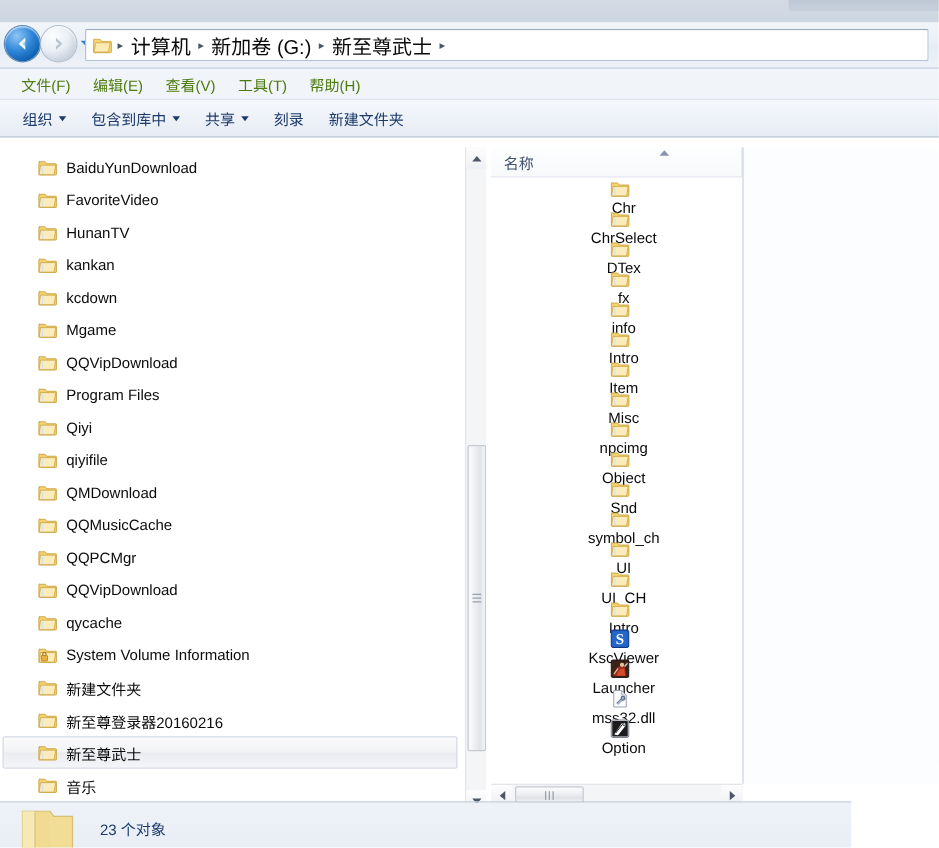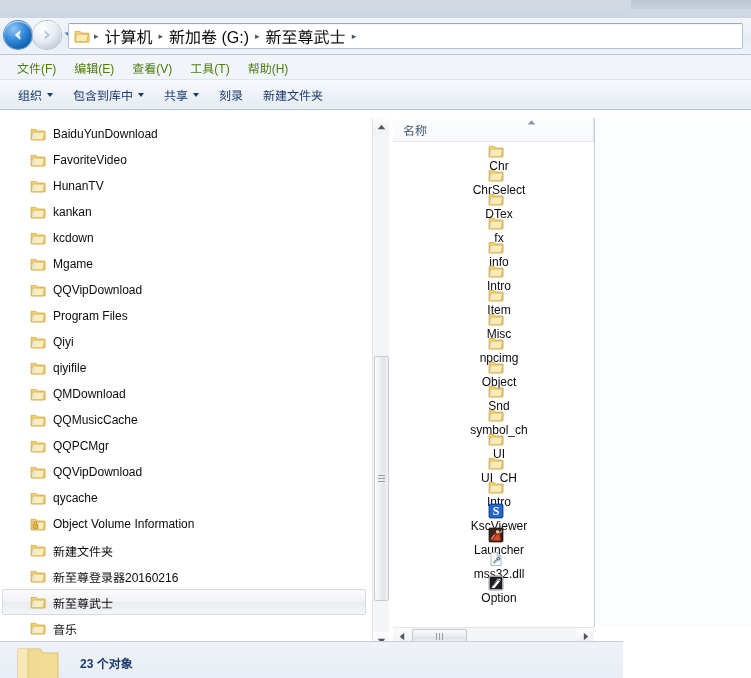--- a/index.html
+++ b/index.html
@@ -172,24 +172,23 @@
     position:absolute;left:19px;top:1px;width:55px;height:14px;
     background:linear-gradient(to bottom,#fcfcfd 0%,#eceef1 45%,#e0e2e7 70%,#f3f4f6 100%);
     border:1px solid #c5c9d1;border-radius:2px;box-sizing:border-box;
     display:flex;align-items:center;justify-content:center;
   }
   .hgrip{width:7px;height:7px;display:flex;justify-content:space-between;}
   .hgrip i{display:block;width:1px;background:#9aa0ab;}
 
   
   .statusbar{
-    position:absolute;left:0;top:641px;width:623px;height:37px;
+    position:absolute;left:0;top:641px;width:681px;height:37px;
     background:linear-gradient(to bottom,#eef2f8 0%,#e9eef6 100%);
     border-top:1px solid #c3cedd;
-    font-weight:bold;
   }
   .statusfolder{position:absolute;left:14px;top:5px;}
   .statustext{
     position:absolute;left:80px;top:12px;font-size:12px;color:#1b3a6b;white-space:nowrap;
   }
 </style>
 </head>
 <body>
 
 <div id="app">
@@ -386,21 +385,21 @@
             </svg>
             <span>qycache</span>
           </div>
           <div class="trow">
             <svg width="16" height="16" viewBox="0 0 16 16" class="ticon">
               <path d="M1.2 3.4h4.9l1.3 1.6h7.2c.3 0 .5.2.5.5v8c0 .3-.2.5-.5.5H1.6c-.3 0-.5-.2-.5-.5V3.9c0-.3.2-.5.5-.5z" fill="#f4d272" stroke="#c9a13c" stroke-width=".7"></path>
               <path d="M2.4 6.1h12.2l-1.4 7.6H1.3z" fill="#fcebbb" stroke="#c9a13c" stroke-width=".6"></path>
               <rect x="3" y="8.4" width="5" height="4.4" rx=".6" fill="#e8b23a" stroke="#a8791f" stroke-width=".6"></rect>
               <path d="M4.2 8.4V7.2a1.3 1.3 0 0 1 2.6 0v1.2" fill="none" stroke="#a8791f" stroke-width=".9"></path>
             </svg>
-            <span>Object Volume Information</span>
+            <span>System Volume Information</span>
           </div>
           <div class="trow">
             <svg width="16" height="16" viewBox="0 0 16 16" class="ticon">
               <path d="M1.2 3.4h4.9l1.3 1.6h7.2c.3 0 .5.2.5.5v8c0 .3-.2.5-.5.5H1.6c-.3 0-.5-.2-.5-.5V3.9c0-.3.2-.5.5-.5z" fill="#f4d272" stroke="#c9a13c" stroke-width=".7"></path>
               <path d="M2.4 6.1h12.2l-1.4 7.6H1.3z" fill="#fcebbb" stroke="#c9a13c" stroke-width=".6"></path>
               <path d="M3.4 6.6h1.1v6.6H3.4z" fill="#cfe2ef" opacity=".9"></path>
             </svg>
             <span>新建文件夹</span>
           </div>
           <div class="trow">

